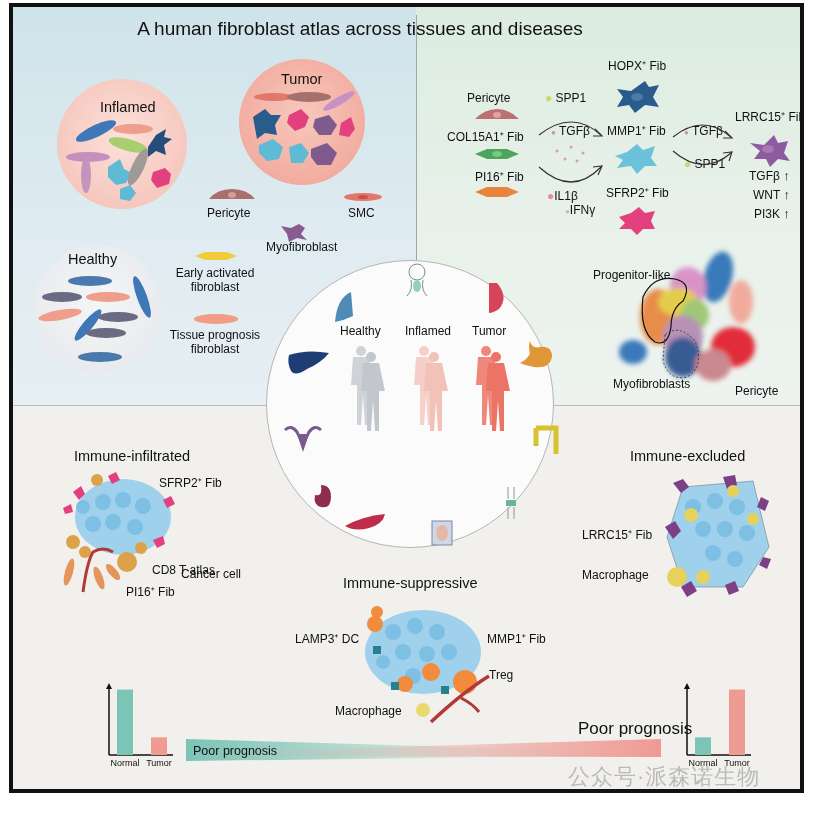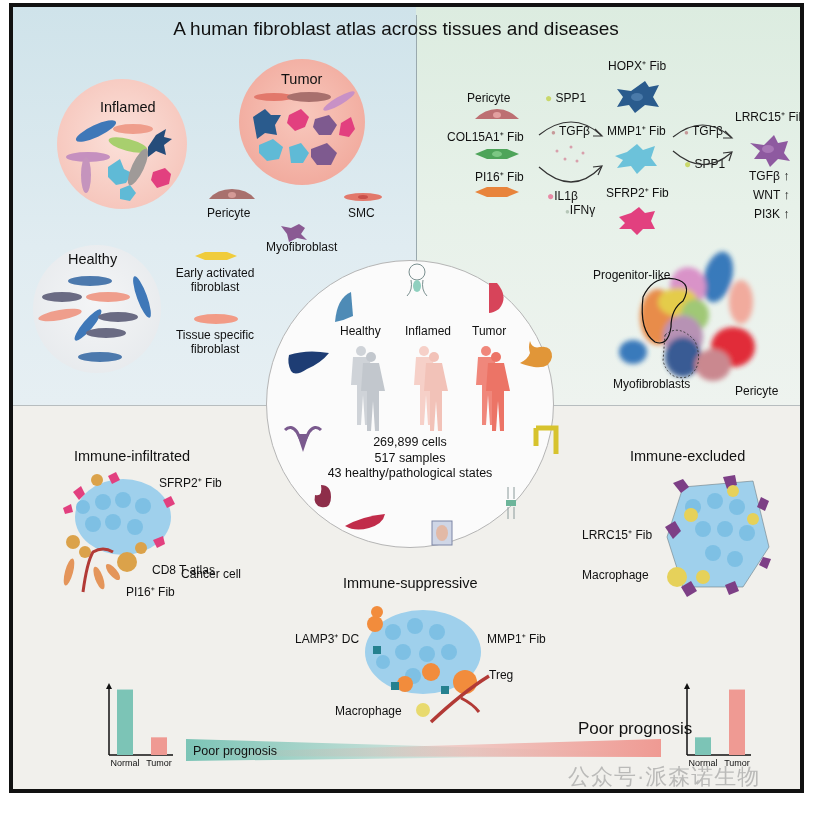--- a/index.html
+++ b/index.html
@@ -5,21 +5,21 @@
   html,body{margin:0;padding:0;background:#fff;}
   body{width:821px;height:815px;position:relative;overflow:hidden;font-family:"Liberation Sans",sans-serif;color:#111;}
   .frame{position:absolute;left:9px;top:3px;width:795px;height:790px;border:4px solid #111;box-sizing:border-box;background:#f2f1ee;overflow:hidden;}
   .q{position:absolute;}
   .q-tl{left:0;top:0;width:403px;height:398px;background:linear-gradient(180deg,#cfe3ea 0%,#e0ecf1 60%,#e6eff3 100%);}
   .q-tr{left:403px;top:0;width:384px;height:398px;background:linear-gradient(180deg,#dcece0 0%,#e7f1e9 50%,#eef3ef 100%);}
   .q-b{left:0;top:398px;width:787px;height:384px;background:#f1f0ec;}
   .vline{position:absolute;left:403px;top:8px;width:1px;height:390px;background:#9aa9ad;}
   .hline{position:absolute;left:0;top:398px;width:787px;height:1px;background:#b7bdbf;}
   .t{position:absolute;white-space:nowrap;font-size:12px;line-height:1.15;}
-  .title{font-size:19px;left:0;width:694px;text-align:center;top:11px;padding-left:36px;}
+  .title{font-size:19px;left:0;width:694px;text-align:center;top:11px;}
   .h{font-size:14.5px;}
   .c{text-align:center;}
   svg{position:absolute;overflow:visible;}
   .bubble{position:absolute;border-radius:50%;}
   .hub{position:absolute;left:253px;top:253px;width:288px;height:288px;border-radius:50%;background:#fbfbfb;border:1px solid #b5b5b5;box-sizing:border-box;}
   .arrow-up{font-size:13px;}
   .wm{position:absolute;left:568px;top:762px;font-size:22px;color:rgba(150,150,150,0.6);letter-spacing:1px;}
 </style>
 </head>
 <body>
@@ -95,21 +95,21 @@
       <path d="M2 6 l10 -4 h22 l10 4 l-10 4 h-22 z" fill="#f0cc3c"></path>
     </svg>
   <div class="t c" style="left:156px;top:260px;width:92px;">
     <div>Early activated</div>
     <div>fibroblast</div>
   </div>
   <svg style="left:180px;top:306px;" width="46" height="12">
       <ellipse cx="23" cy="6" rx="22" ry="5" fill="#f29b86"></ellipse>
     </svg>
   <div class="t c" style="left:150px;top:322px;width:104px;">
-    <div>Tissue specific</div>
+    <div>Tissue prognosis</div>
     <div>fibroblast</div>
   </div>
 
   <div class="t" style="left:454px;top:85px;">Pericyte</div>
   <svg style="left:460px;top:100px;" width="48" height="14">
       <path d="M2 12 Q12 2 24 2 Q36 2 46 12 Z" fill="#bd6f72"></path>
       <ellipse cx="24" cy="8" rx="4" ry="3" fill="#e3a0a0"></ellipse>
     </svg>
   <div class="t" style="left:434px;top:124px;text-align:center;">COL15A1⁺ Fib</div>
   <svg style="left:460px;top:140px;" width="48" height="14">
@@ -265,25 +265,20 @@
       <g fill="#f0877b">
         <circle cx="18" cy="6" r="5"></circle>
         <path d="M10 12 h16 l6 28 h-6 l0 40 h-4 l-2 -30 l-2 30 h-4 l0 -40 h-6 z"></path>
       </g>
       <g fill="#ec7466" transform="translate(10 6)">
         <circle cx="18" cy="6" r="5"></circle>
         <path d="M10 12 h16 l6 28 h-6 l0 40 h-4 l-2 -30 l-2 30 h-4 l0 -40 h-6 z"></path>
       </g>
     </svg>
 
-  <div class="t c" style="left:297px;top:428px;width:200px;font-size:12.5px;line-height:1.25;">
-    <div>269,899 cells</div>
-    <div>517 samples</div>
-    <div>43 healthy/pathological states</div>
-  </div>
 
   <div class="t h" style="left:61px;top:441px;">Immune-infiltrated</div>
   <svg style="left:40px;top:465px;" width="130" height="120">
     <ellipse cx="70" cy="45" rx="48" ry="38" fill="#9fd0ec"></ellipse>
     <g fill="#7ec0e4">
         <circle cx="50" cy="30" r="8"></circle>
         <circle cx="70" cy="28" r="8"></circle>
         <circle cx="90" cy="34" r="8"></circle>
         <circle cx="60" cy="50" r="8"></circle>
         <circle cx="82" cy="55" r="8"></circle>

